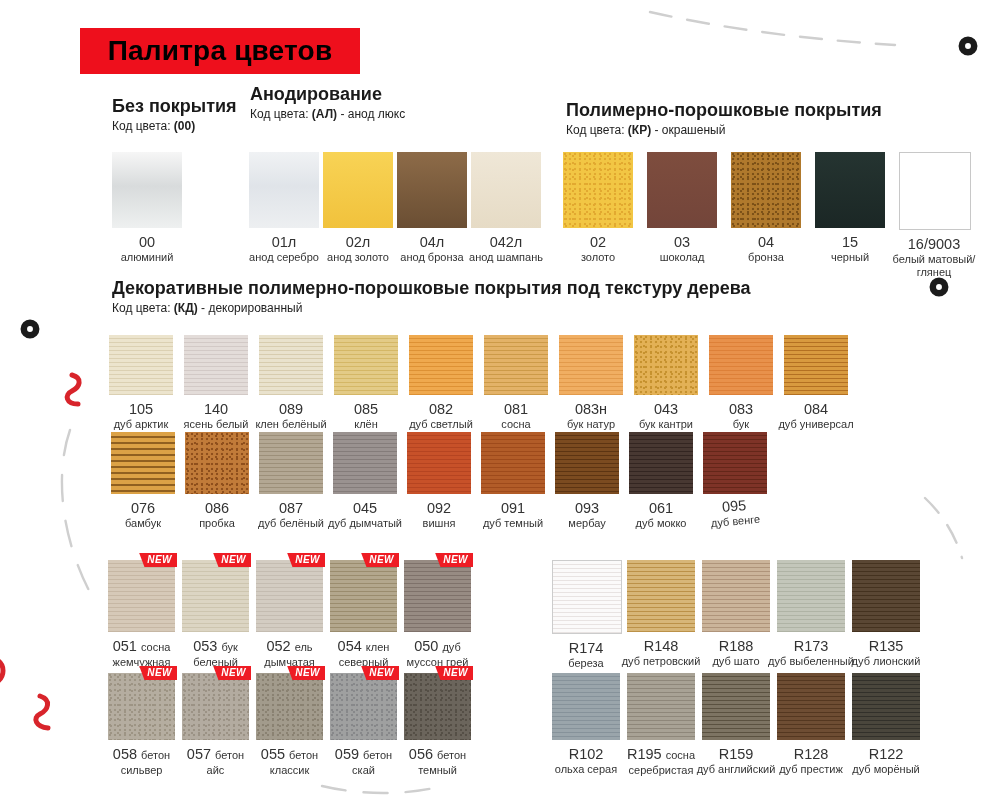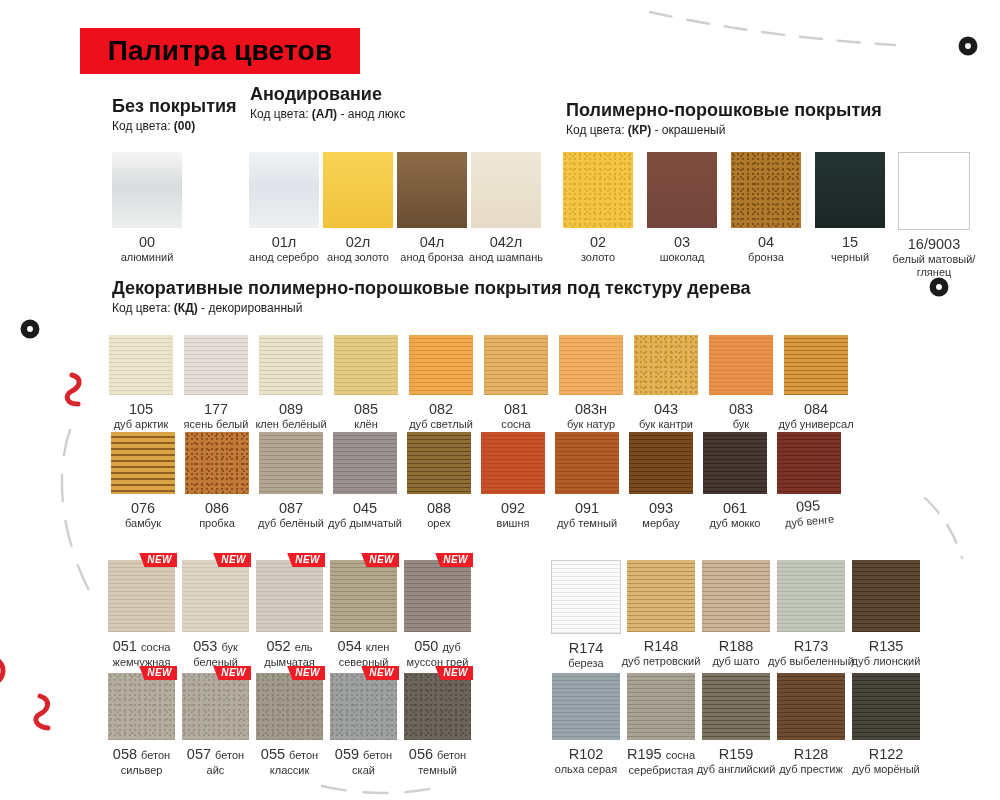--- a/index.html
+++ b/index.html
@@ -13,21 +13,21 @@
   .banner{position:absolute;left:80px;top:28px;width:280px;height:46px;background:var(--red,#ee0f1c);
           color:#000000;font-weight:bold;font-size:28px;display:flex;align-items:center;justify-content:center;
           letter-spacing:.2px;}
 
   .sec{position:absolute;}
   .sec h2{margin:0;font-size:18px;line-height:20px;font-weight:bold;color:#1a1a1a;}
   .sec .sub{margin:3px 0 0;font-size:12px;line-height:14px;color:#222;}
   .sec .sub b{font-weight:bold;}
 
   .srow{position:absolute;display:flex;}
-  .cell{position:relative;width:var(--cw);display:flex;flex-direction:column;align-items:center;flex:0 0 auto;}
+  .cell{position:relative;width:var(--cw);display:flex;flex-direction:column;align-items:flex-start;flex:0 0 auto;}
   .chip{width:100%;height:var(--ch);}
   .lbl{width:96px;margin-left:calc((var(--cw) - 96px)/2);margin-right:calc((var(--cw) - 96px)/2);
        text-align:center;margin-top:7px;}
   .l1{font-size:14.5px;line-height:15px;color:#333;white-space:nowrap;}
   .l1 .inl{font-size:11px;}
   .l2{font-size:11px;line-height:13px;color:#333;margin-top:1px;}
   .cell.tilt .lbl{transform:rotate(-5deg) translateY(-2px);}
 
   .nb{position:absolute;top:-7px;right:-2px;z-index:2;background:var(--badge,#ee1c24);color:#fff;
       font-size:10px;font-weight:bold;font-style:italic;line-height:14px;padding:0 5px 0 8px;
@@ -165,21 +165,21 @@
       <div class="cell">
         <div class="chip" style="background: repeating-linear-gradient(rgb(236, 228, 205) 0px, rgb(236, 228, 205) 3px, rgb(219, 208, 178) 3px, rgb(219, 208, 178) 4px);"></div>
         <div class="lbl">
           <div class="l1"><span>105</span></div>
           <div class="l2">дуб арктик</div>
         </div>
       </div>
       <div class="cell">
         <div class="chip" style="background: repeating-linear-gradient(rgb(227, 220, 217) 0px, rgb(227, 220, 217) 3px, rgb(210, 201, 198) 3px, rgb(210, 201, 198) 4px);"></div>
         <div class="lbl">
-          <div class="l1"><span>177</span></div>
+          <div class="l1"><span>140</span></div>
           <div class="l2">ясень белый</div>
         </div>
       </div>
       <div class="cell">
         <div class="chip" style="background: repeating-linear-gradient(rgb(233, 226, 205) 0px, rgb(233, 226, 205) 3px, rgb(215, 204, 174) 3px, rgb(215, 204, 174) 4px);"></div>
         <div class="lbl">
           <div class="l1"><span>089</span></div>
           <div class="l2">клен белёный</div>
         </div>
       </div>
@@ -256,27 +256,20 @@
         </div>
       </div>
       <div class="cell">
         <div class="chip" style="background: repeating-linear-gradient(rgb(154, 146, 144) 0px, rgb(154, 146, 144) 3px, rgb(132, 124, 122) 3px, rgb(132, 124, 122) 4px);"></div>
         <div class="lbl">
           <div class="l1"><span>045</span></div>
           <div class="l2">дуб дымчатый</div>
         </div>
       </div>
       <div class="cell">
-        <div class="chip" style="background: repeating-linear-gradient(rgb(141, 109, 49) 0px, rgb(141, 109, 49) 3px, rgb(98, 73, 30) 3px, rgb(98, 73, 30) 4px);"></div>
-        <div class="lbl">
-          <div class="l1"><span>088</span></div>
-          <div class="l2">орех</div>
-        </div>
-      </div>
-      <div class="cell">
         <div class="chip" style="background: repeating-linear-gradient(rgb(199, 81, 41) 0px, rgb(199, 81, 41) 3px, rgb(181, 68, 33) 3px, rgb(181, 68, 33) 4px);"></div>
         <div class="lbl">
           <div class="l1"><span>092</span></div>
           <div class="l2">вишня</div>
         </div>
       </div>
       <div class="cell">
         <div class="chip" style="background: repeating-linear-gradient(rgb(178, 92, 40) 0px, rgb(178, 92, 40) 3px, rgb(158, 74, 27) 3px, rgb(158, 74, 27) 4px);"></div>
         <div class="lbl">
           <div class="l1"><span>091</span></div>

